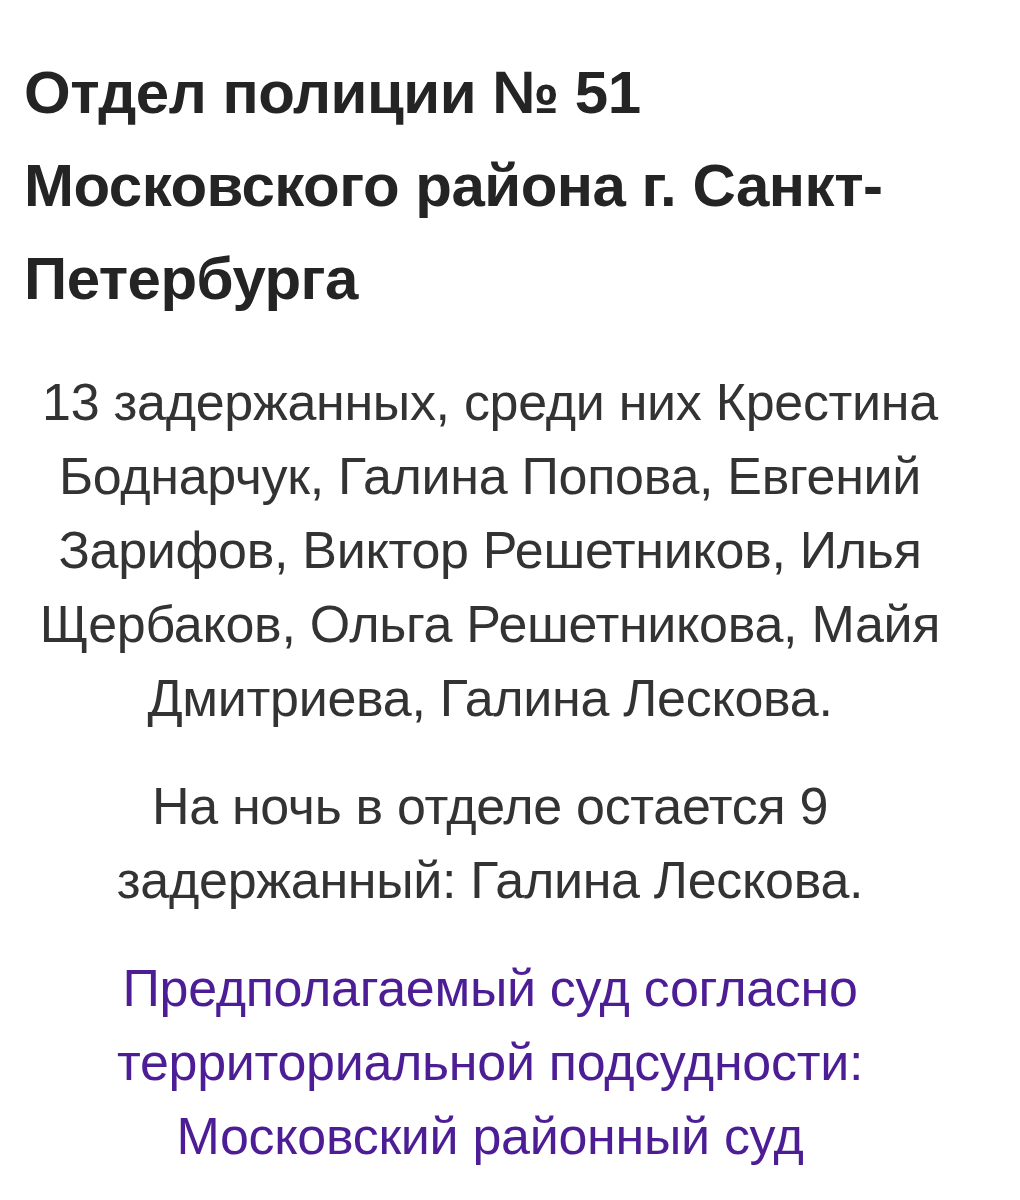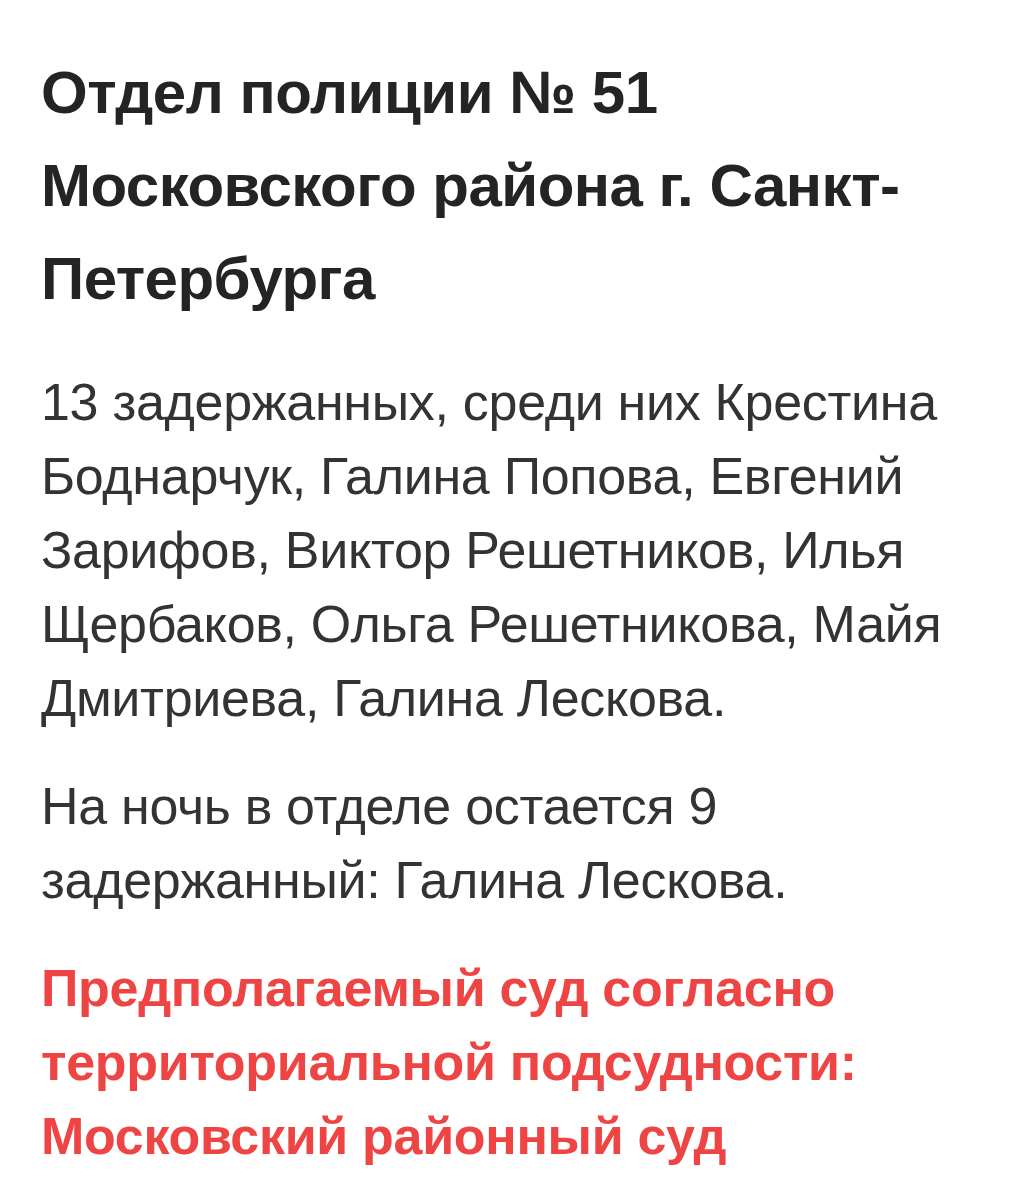--- a/index.html
+++ b/index.html
@@ -9,41 +9,42 @@
   body {
     width: 1020px;
     height: 1200px;
     background: #ffffff;
     font-family: "Liberation Sans", "DejaVu Sans", sans-serif;
     overflow: hidden;
   }
   .doc {
     box-sizing: border-box;
     width: 992px;
-    padding: 46px 36px 0 41px;
+    padding: 46px 36px 0 24px;
   }
   .title {
     margin: 0 0 40px 0;
     font-size: 60px;
     line-height: 93px;
     font-weight: 700;
     letter-spacing: -0.5px;
     color: #242424;
   }
   .para {
     margin: 0 0 34px 0;
     font-size: 52px;
     line-height: 74px;
     font-weight: 400;
     letter-spacing: -0.3px;
     color: #333333;
+    text-align: center;
   }
   .para-bold {
-    font-weight: 700;
-    color: #ef4444;
+    font-weight: 400;
+    color: #4c1d95;
   }
 </style>
 </head>
 <body>
 
 <main class="doc">
   <h1 class="title">Отдел полиции № 51 Московского района г. Санкт-Петербурга</h1>
 
   <p class="para">13 задержанных, среди них Крестина Боднарчук, Галина Попова, Евгений Зарифов, Виктор Решетников, Илья Щербаков, Ольга Решетникова, Майя Дмитриева, Галина Лескова.</p>
 

